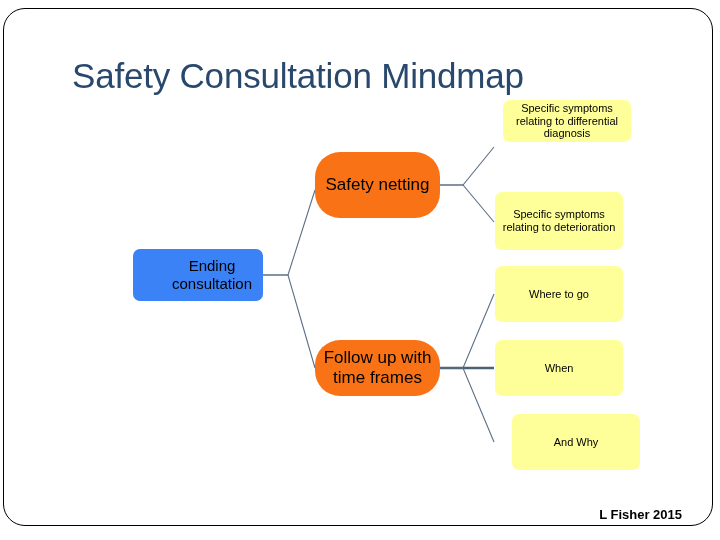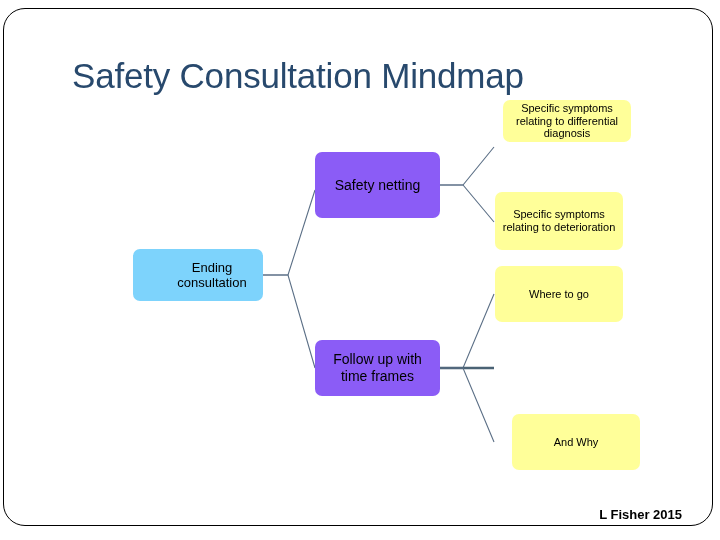--- a/index.html
+++ b/index.html
@@ -58,27 +58,28 @@
     align-items: center;
     justify-content: center;
     text-align: center;
     color: #000000;
     font-family: "Liberation Sans", sans-serif;
     line-height: 1.18;
     padding: 2px 6px;
     z-index: 3;
   }
   .node-root {
-    background: #7dd3fc;
-    font-size: 13px;
+    background: #3b82f6;
+    font-size: 15px;
     padding-left: 34px;
   }
   .node-branch {
-    background: #8b5cf6;
-    font-size: 14px;
+    background: #f97316;
+    font-size: 17px;
+    border-radius: 25px;
   }
   .node-leaf {
     background: #ffff99;
     font-size: 11px;
   }
   #footer {
     position: absolute;
     right: 38px;
     bottom: 18px;
     font-size: 13px;
@@ -119,18 +120,19 @@
   <div class="node node-branch" style="left:315px; top:152px; width:125px; height:66px;">Safety netting</div>
 
   <div class="node node-branch" style="left:315px; top:340px; width:125px; height:56px;">Follow up with time frames</div>
 
   <div class="node node-leaf" style="left:495px; top:100px; width:128px; height:42px;margin-left:8px;">Specific symptoms relating to differential diagnosis</div>
 
   <div class="node node-leaf" style="left:495px; top:192px; width:128px; height:58px;">Specific symptoms relating to deterioration</div>
 
   <div class="node node-leaf" style="left:495px; top:266px; width:128px; height:56px;">Where to go</div>
 
+  <div class="node node-leaf" style="left:495px; top:340px; width:128px; height:56px;">When</div>
 
   <div class="node node-leaf" style="left:512px; top:414px; width:128px; height:56px;">And Why</div>
 
   <div id="footer">L Fisher 2015</div>
 
 </div>
 
 </body></html>

